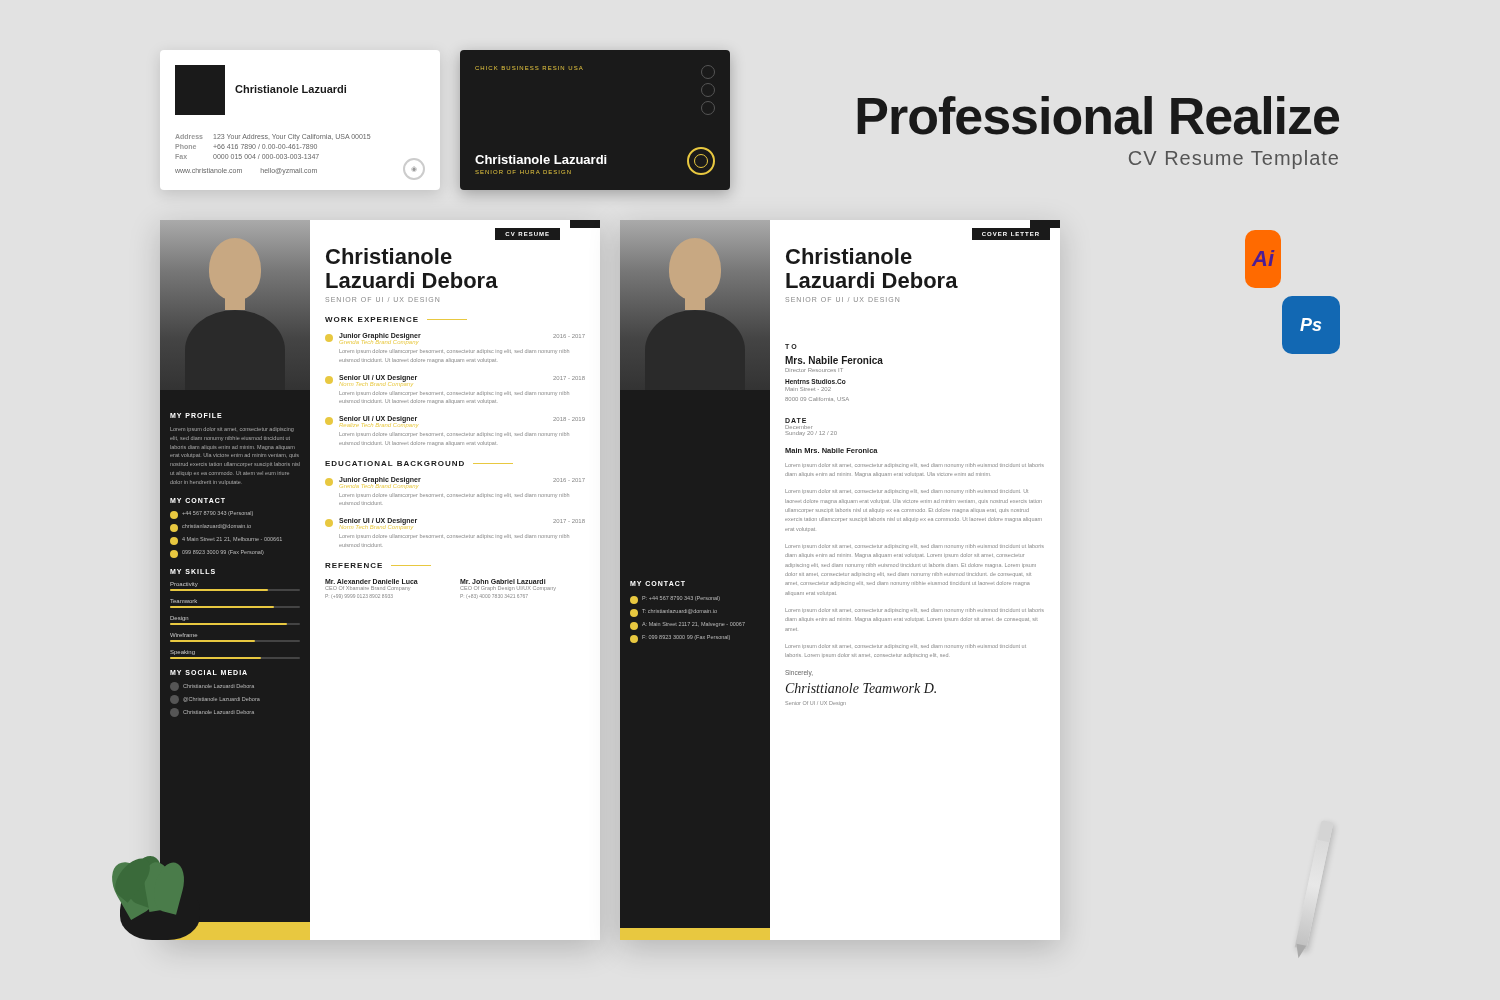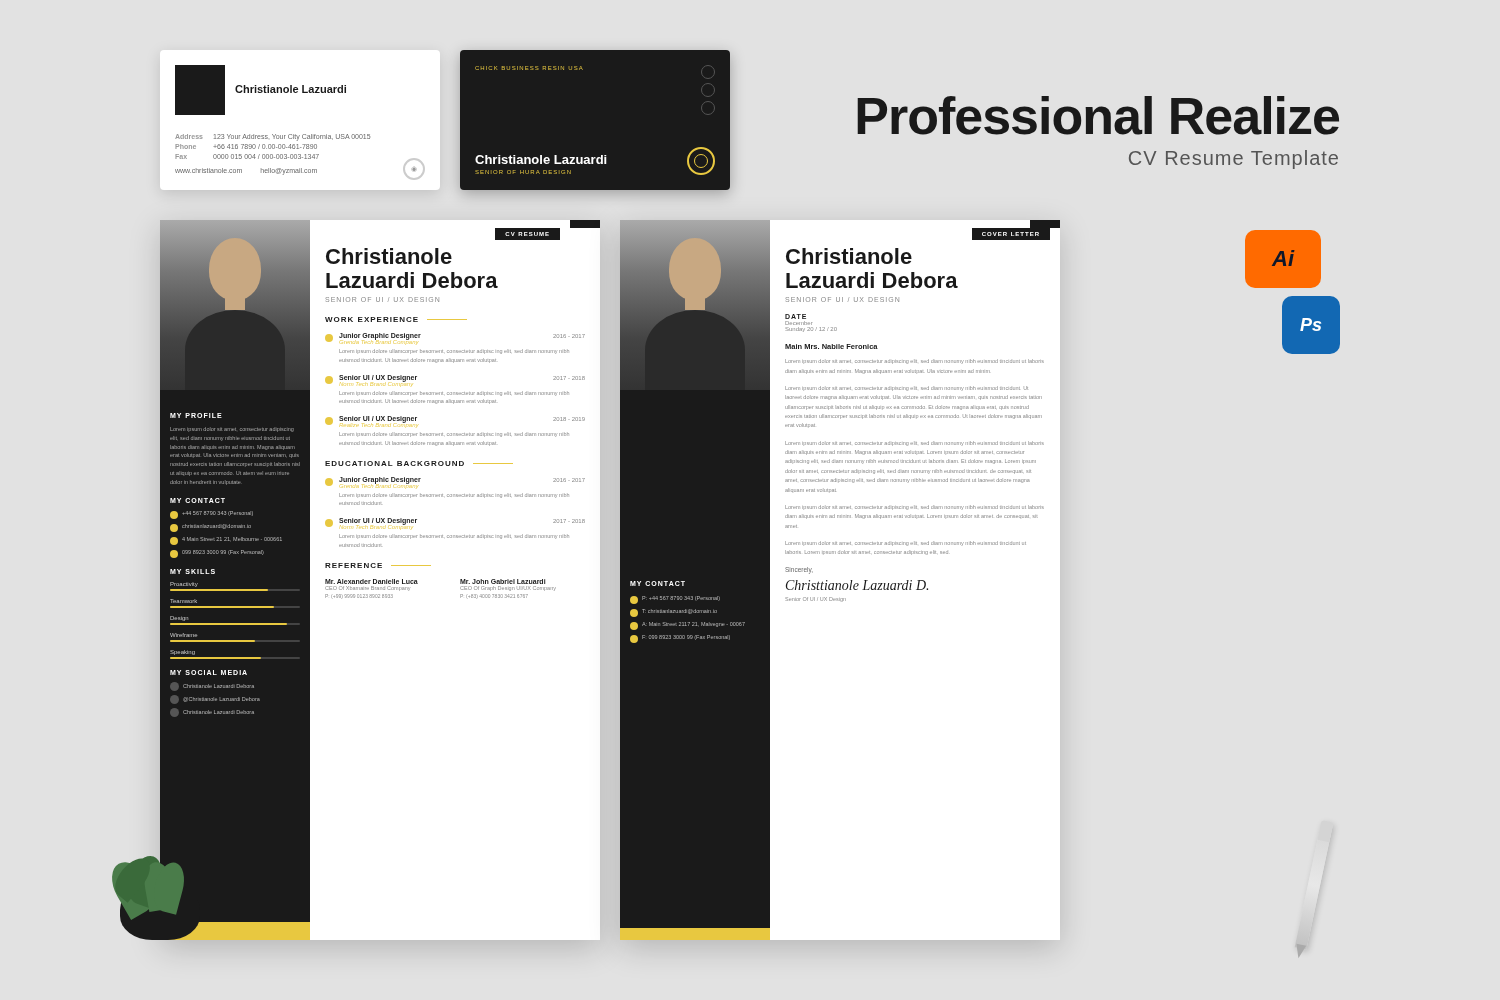--- a/index.html
+++ b/index.html
@@ -182,30 +182,30 @@
     
     .app-badges {
       position: absolute;
       top: 230px;
       right: 160px;
       display: flex;
       flex-direction: column;
       gap: 8px;
     }
     .badge-ai {
-      width: 76px;
+      width: 36px;
       height: 58px;
       background: #ff6a00;
       border-radius: 10px;
       display: flex;
       align-items: center;
       justify-content: center;
       font-size: 22px;
       font-weight: bold;
-      color: #0f172a;
+      color: #4c1d95;
       font-style: italic;
     }
     .badge-ps {
       width: 58px;
       height: 58px;
       background: #1268b3;
       border-radius: 10px;
       display: flex;
       align-items: center;
       justify-content: center;
@@ -918,38 +918,47 @@
       <div class="cv-header-bar"></div>
 
       <div class="cl-tag-badge">COVER LETTER</div>
 
       <div class="cv-name-large">
         <span>Christianole</span><br>
         <span>Lazuardi Debora</span>
       </div>
       <div class="cv-title-text">SENIOR OF UI / UX DESIGN</div>
 
+      <div class="cl-to-section">
+        <div class="cl-to-label">TO</div>
+        <div class="cl-recipient-name">Mrs. Nabile Feronica</div>
+        <div class="cl-recipient-title">Director Resources IT</div>
+        <div class="cl-company">Hentrns Studios.Co</div>
+        <div class="cl-address">
+          Main Street - 202<br>8000 09 California, USA
+        </div>
+      </div>
 
       <div class="cl-date-section">
         <div class="cl-date-label">DATE</div>
         <div class="cl-date-value">
           December<br>Sunday 20 / 12 / 20
         </div>
       </div>
 
       <div class="cl-greeting">Main Mrs. Nabile Feronica</div>
 
       <div class="cl-body-para">Lorem ipsum dolor sit amet, consectetur adipiscing elit, sed diam nonumy nibh euismod tincidunt ut laboris diam aliquis enim ad minim. Magna aliquam erat volutpat. Ula victore enim ad minim.</div>
       <div class="cl-body-para">Lorem ipsum dolor sit amet, consectetur adipiscing elit, sed diam nonumy nibh euismod tincidunt. Ut laoreet dolore magna aliquam erat volutpat. Ula victore enim ad minim veniam, quis nostrud exercis tation ullamcorper suscipit laboris nisl ut aliquip ex ea commodo. Et dolore magna aliqua erat, quis nostrud exercis tation ullamcorper suscipit laboris nisl ut aliquip ex ea commodo. Ut laoreet dolore magna aliquam erat volutpat.</div>
       <div class="cl-body-para">Lorem ipsum dolor sit amet, consectetur adipiscing elit, sed diam nonumy nibh euismod tincidunt ut laboris diam aliquis enim ad minim. Magna aliquam erat volutpat. Lorem ipsum dolor sit amet, consectetur adipiscing elit, sed diam nonumy nibh euismod tincidunt ut laboris diam. Et dolore magna. Lorem ipsum dolor sit amet, consectetur adipiscing elit, sed diam nonumy nibh euismod tincidunt. de consequat, sit amet, consectetur adipiscing elit, sed diam nonumy nibhie eiusmod tincidunt ut laoreet dolore magna aliquam erat volutpat.</div>
       <div class="cl-body-para">Lorem ipsum dolor sit amet, consectetur adipiscing elit, sed diam nonumy nibh euismod tincidunt ut laboris diam aliquis enim ad minim. Magna aliquam erat volutpat. Lorem ipsum dolor sit amet. de consequat, sit amet.</div>
       <div class="cl-body-para">Lorem ipsum dolor sit amet, consectetur adipiscing elit, sed diam nonumy nibh euismod tincidunt ut laboris. Lorem ipsum dolor sit amet, consectetur adipiscing elit, sed.</div>
 
       <div class="cl-sincerely">Sincerely,</div>
-      <div class="cl-signature">Christtianole Lazuardi D.</div>
+      <div class="cl-signature">Christtianole Teamwork D.</div>
       <div class="cl-sig-title">Senior Of UI / UX Design</div>
     </div>
   </div>
 </div>
 
 <div class="plant-decoration">
   <div style="position:absolute;bottom:30px;left:50%;transform:translateX(-50%);width:80px;height:60px;background:#1a1a1a;border-radius:50% 50% 40% 40%;"></div>
 
   <div style="position:absolute;bottom:55px;left:15px;width:35px;height:55px;background:#4a7c4a;border-radius:50% 50% 50% 0;transform:rotate(-30deg);"></div>
   <div style="position:absolute;bottom:65px;left:30px;width:30px;height:50px;background:#3a6a3a;border-radius:50% 50% 0 50%;transform:rotate(20deg);"></div>

